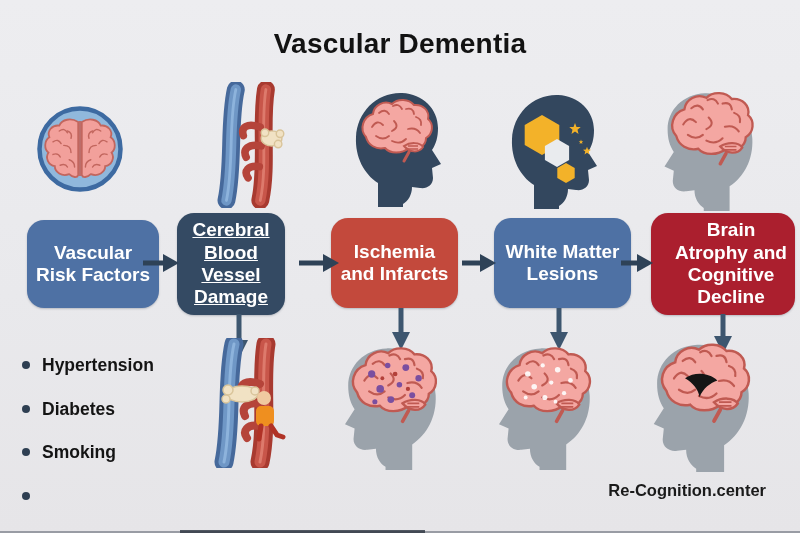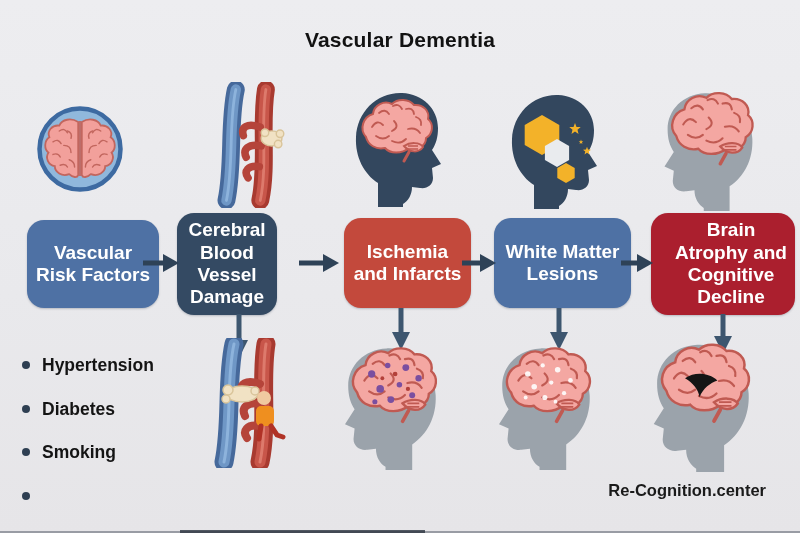--- a/index.html
+++ b/index.html
@@ -1,21 +1,21 @@
 <!DOCTYPE html>
 <html><head>
 <meta charset="utf-8">
 <style>
   html,body{margin:0;padding:0;}
   body{font-family:"Liberation Sans","DejaVu Sans",sans-serif;background:#cfcfd4;}
   .canvas{position:relative;width:800px;height:533px;overflow:hidden;
           background:linear-gradient(180deg,#ededf0 0%,#e9e9ec 55%,#e6e5e8 100%);}
   .abs{position:absolute;font-weight:bold;}
   .title{left:0;top:28px;width:800px;text-align:center;
-         font-size:21px;font-weight:bold;color:#121212;letter-spacing:.2px;}
+         font-size:28px;font-weight:bold;color:#121212;letter-spacing:.2px;}
   .stage-box{display:flex;align-items:center;justify-content:center;text-align:center;
              color:#ffffff;font-weight:bold;font-size:19px;line-height:1.18;
              border-radius:17px;box-shadow:0 1px 2px rgba(40,50,70,.25);padding:4px 8px;box-sizing:border-box;}
   .bullets{left:18px;top:350px;width:200px;list-style:none;margin:0;padding:0;}
   .bullets li{position:relative;padding:0 0 0 24px;margin:0 0 13.5px 0;
               font-size:17.5px;color:#141414;line-height:1.72;}
   .bullets li .dot{position:absolute;left:4px;top:11px;width:8px;height:8px;border-radius:50%;
                    background:#2e3f52;}
   .footer{right:34px;top:481px;font-size:16.5px;color:#1a1a1a;text-align:center;}
   .bottom-line{left:0;bottom:0;width:800px;height:2px;background:#59616b;opacity:.55;}
@@ -121,23 +121,23 @@
     <svg width="106" height="124" viewBox="0 0 100 120">
       <g transform="translate(100,0) scale(-1,1)">
         <use href="#headPath" fill="#9ba3ab"></use>
       </g>
       <use href="#brainSide" transform="translate(50,34) scale(1.12) translate(-50,-34)"></use>
     </svg>
   </div>
 
   <div class="abs stage-box" style="left: 27px; top: 220px; width: 132px; height: 88px; background-color: rgb(78, 113, 164);">Vascular Risk Factors</div>
 
-  <div class="abs stage-box" style="left: 177px; top: 213px; width: 100px; height: 102px; background-color: rgb(52, 74, 99);">Cerebral Blood Vessel Damage</div>
-
-  <div class="abs stage-box" style="left: 344px; top: 218px; width: 127px; height: 90px; background-color: rgb(195, 73, 60);">Ischemia and Infarcts</div>
+  <div class="abs stage-box" style="left: 177px; top: 213px; width: 108px; height: 102px; background-color: rgb(52, 74, 99); text-decoration: underline;">Cerebral Blood Vessel Damage</div>
+
+  <div class="abs stage-box" style="left: 331px; top: 218px; width: 127px; height: 90px; background-color: rgb(195, 73, 60);">Ischemia and Infarcts</div>
 
   <div class="abs stage-box" style="left: 494px; top: 218px; width: 137px; height: 90px; background-color: rgb(78, 113, 164);">White Matter Lesions</div>
 
   <div class="abs stage-box" style="left: 651px; top: 213px; width: 144px; height: 102px; background-color: rgb(171, 31, 46); padding-left: 24px;">Brain Atrophy and Cognitive Decline</div>
 
   <div class="abs" style="left:143px;top:251px">
     <svg width="37" height="24" viewBox="0 0 37 24">
         <line x1="0" y1="12" x2="22" y2="12" stroke="#2e4257" stroke-width="5"></line>
         <polygon points="20,3 36,12 20,21" fill="#2e4257"></polygon>
       </svg>

